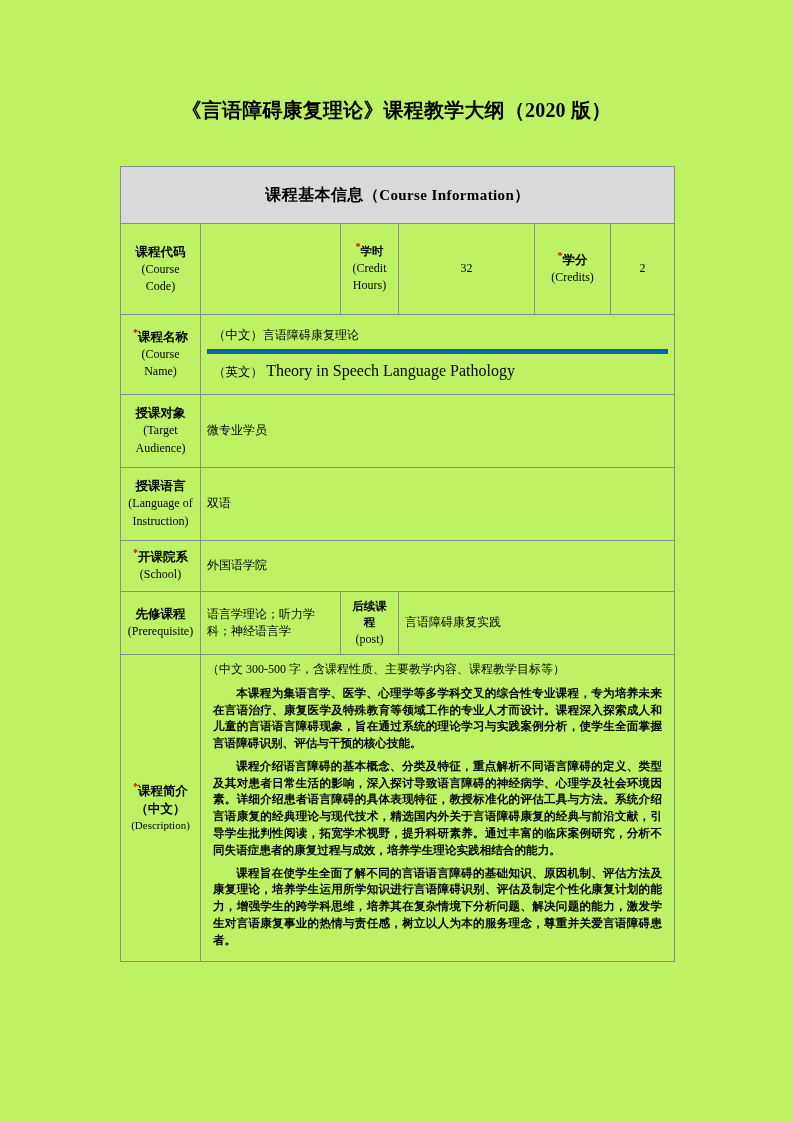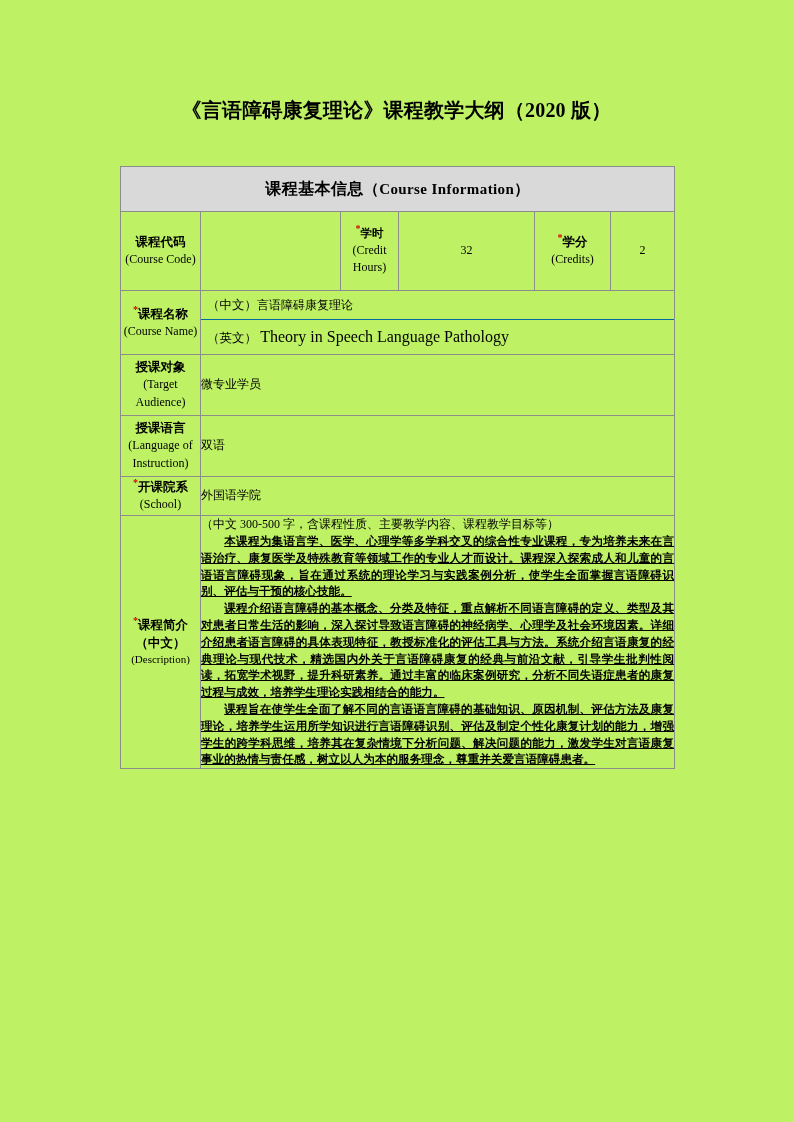--- a/index.html
+++ b/index.html
@@ -38,21 +38,21 @@
     position: absolute;
     left: 120px;
     top: 166px;
     width: 554px;
     border-collapse: collapse;
     table-layout: fixed;
     font-size: 12px;
   }
   table.info td {
     border: 1px solid #8c8c8c;
-    padding: 0;
+    padding: 6px;
     vertical-align: middle;
     line-height: 1.45;
   }
   .hdr-band {
     background: #d9d9d9;
     text-align: center;
     font-weight: bold;
     font-size: 16px;
     height: 44px;
     letter-spacing: 0.4px;
@@ -90,21 +90,21 @@
     vertical-align: middle;
   }
   .val.center { text-align: center; }
   .val.cn-sans { font-family: "DejaVu Sans", "Liberation Sans", sans-serif; font-size: 12px; }
   .val.serif-en { font-family: "Liberation Serif", "DejaVu Serif", serif; font-size: 12px; }
   .namecell { padding: 0; }
   .namecell .sub {
     padding: 5px 6px;
     font-size: 12.5px;
   }
-  .namecell .sub.first { border-bottom: 1px solid #0369a1; }
+  .namecell .sub.first { border-bottom: 5px solid #0369a1; }
   .namecell .sub .mark { font-family: "Liberation Serif", "DejaVu Serif", serif; }
   .namecell .sub .cntext { font-family: "DejaVu Sans", "Liberation Sans", sans-serif; font-size: 12px; }
   .namecell .sub .entext { font-family: "Liberation Serif", "DejaVu Serif", serif; font-size: 16px; }
   .desc-label {
     text-align: center;
     font-weight: bold;
     font-size: 12.5px;
     vertical-align: middle;
     padding: 2px 1px;
     line-height: 1.5;
@@ -118,24 +118,23 @@
     text-align: justify;
     vertical-align: top;
   }
   .desc-body .note {
     font-family: "Liberation Serif", "DejaVu Serif", serif;
     font-size: 12px;
     display: block;
     margin-bottom: 0px;
   }
   .desc-body p {
-    margin: 0;
+    margin: 6px;
     text-indent: 2em;
     font-weight: bold;
-    text-decoration: underline;
   }
   .small-label { font-size: 11.5px; }
 </style>
 </head>
 <body>
 
 <div class="page">
 
   <div class="doc-title">《言语障碍康复理论》课程教学大纲（2020 版）</div>
 
@@ -207,20 +206,32 @@
     </tr>
 
     <tr>
       <td class="lbl" style="height:38px">
         <span class="cn"><span class="req">*</span><span>开课院系</span></span>
         <span class="en">(School)</span>
       </td>
       <td class="val cn-sans" colspan="5">外国语学院</td>
     </tr>
 
+    <tr>
+      <td class="lbl" style="height:40px">
+        <span class="cn">先修课程</span>
+        <span class="en">(Prerequisite)</span>
+      </td>
+      <td class="val serif-en">语言学理论；听力学科；神经语言学</td>
+      <td class="lbl small-label">
+        <span class="cn">后续课程</span>
+        <span class="en">(post)</span>
+      </td>
+      <td class="val cn-sans" colspan="3">言语障碍康复实践</td>
+    </tr>
 
 
     <tr>
       <td class="desc-label">
         <span class="cn"><span class="req">*</span><span>课程简介（中文）</span></span>
         <span class="en">(Description)</span>
       </td>
       <td class="desc-body" colspan="5">
         <span class="note">（中文 300-500 字，含课程性质、主要教学内容、课程教学目标等）</span>
         <p>本课程为集语言学、医学、心理学等多学科交叉的综合性专业课程，专为培养未来在言语治疗、康复医学及特殊教育等领域工作的专业人才而设计。课程深入探索成人和儿童的言语语言障碍现象，旨在通过系统的理论学习与实践案例分析，使学生全面掌握言语障碍识别、评估与干预的核心技能。</p>

